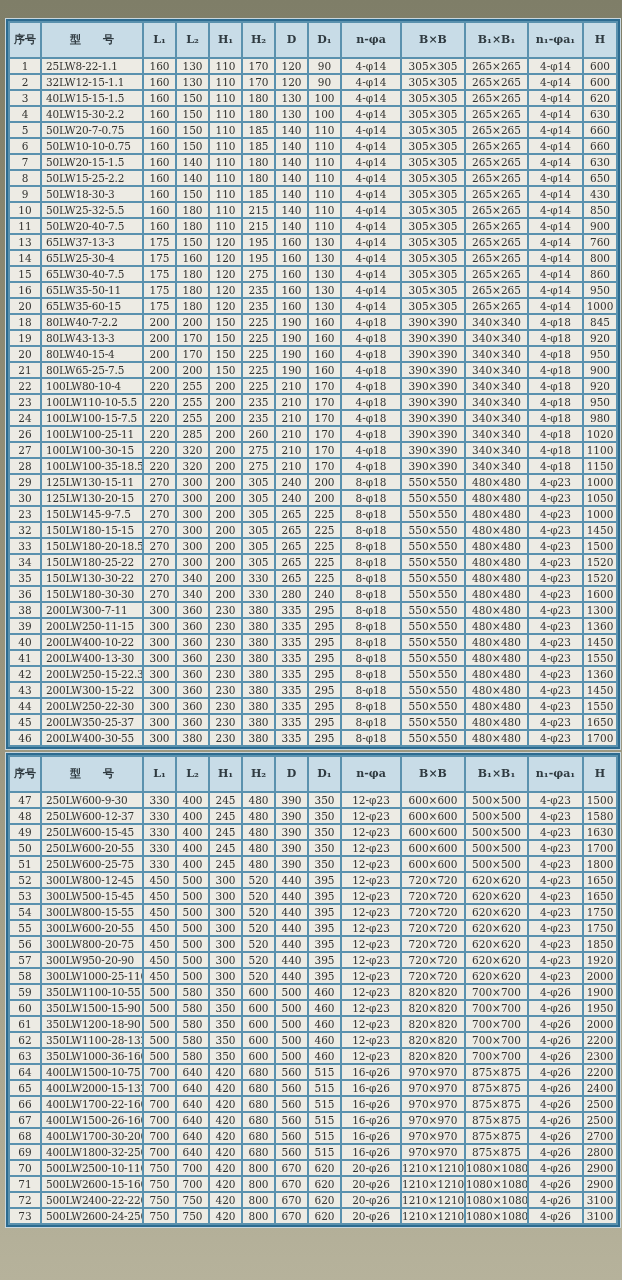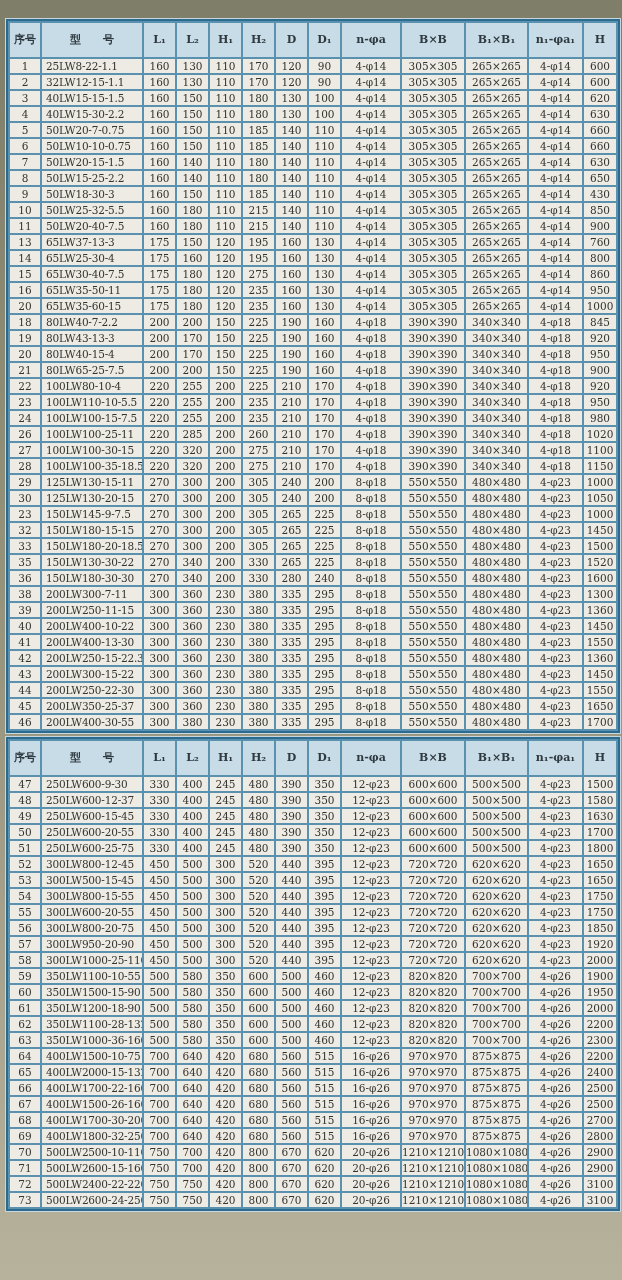--- a/index.html
+++ b/index.html
@@ -547,20 +547,35 @@
           <td>305</td>
           <td>265</td>
           <td>225</td>
           <td>8-φ18</td>
           <td>550×550</td>
           <td>480×480</td>
           <td>4-φ23</td>
           <td>1500</td>
         </tr>
         <tr>
+          <td>34</td>
+          <td class="model">150LW180-25-22</td>
+          <td>270</td>
+          <td>300</td>
+          <td>200</td>
+          <td>305</td>
+          <td>265</td>
+          <td>225</td>
+          <td>8-φ18</td>
+          <td>550×550</td>
+          <td>480×480</td>
+          <td>4-φ23</td>
+          <td>1520</td>
+        </tr>
+        <tr>
           <td>35</td>
           <td class="model">150LW130-30-22</td>
           <td>270</td>
           <td>340</td>
           <td>200</td>
           <td>330</td>
           <td>265</td>
           <td>225</td>
           <td>8-φ18</td>
           <td>550×550</td>

